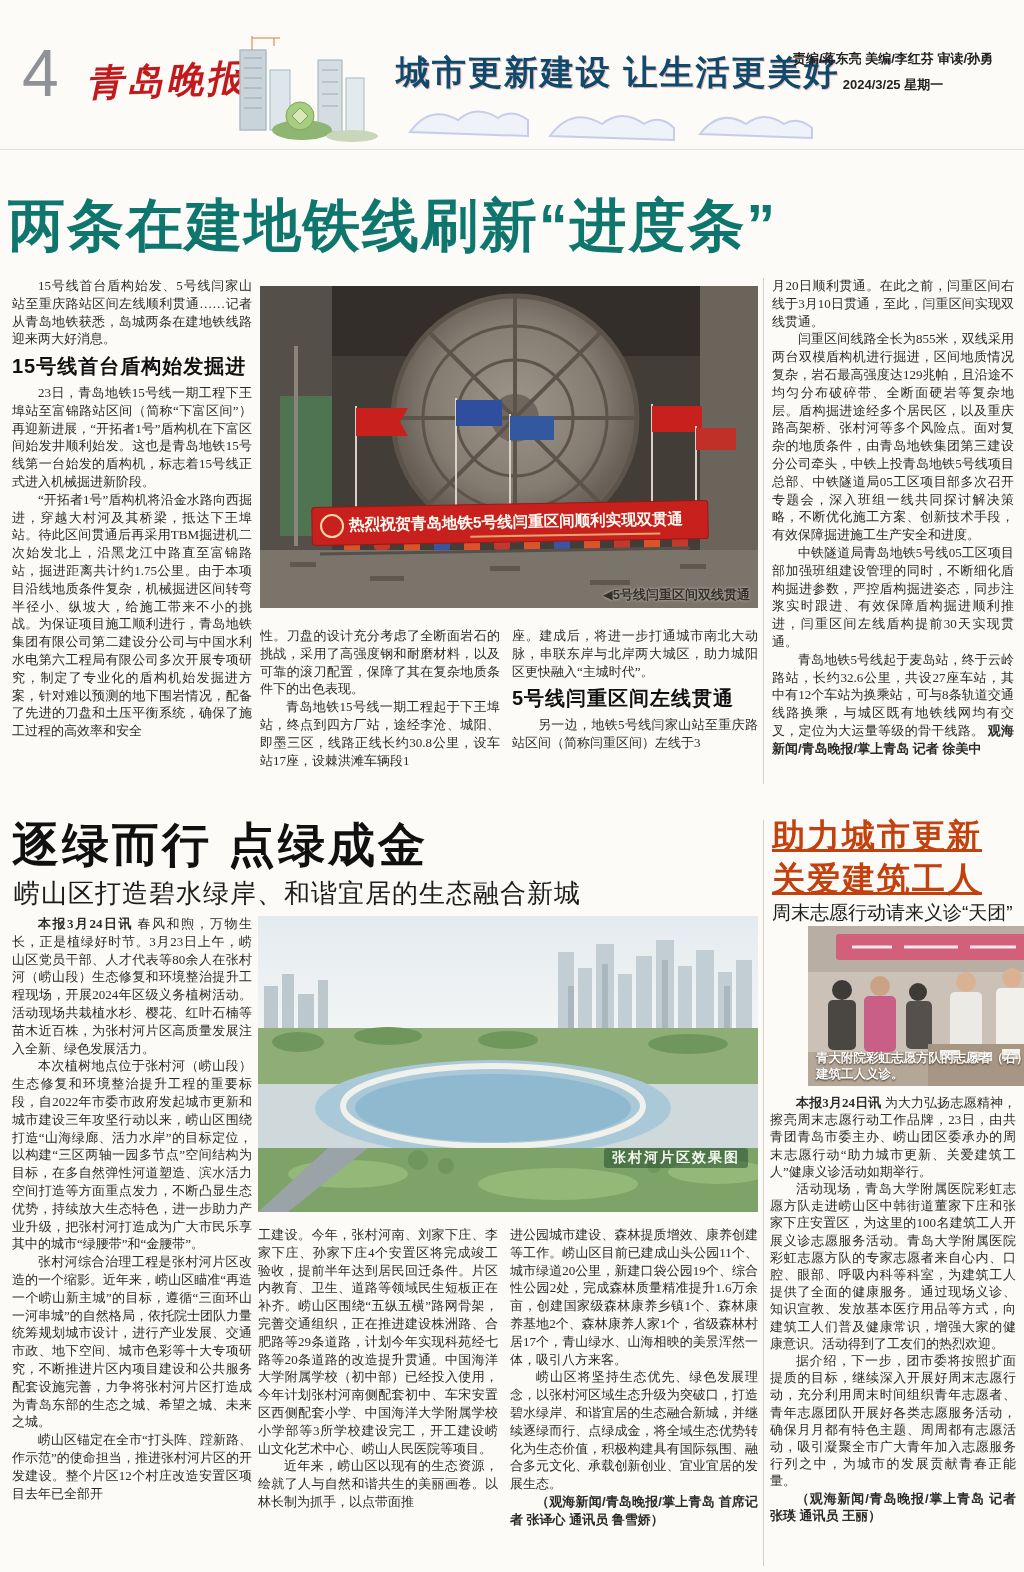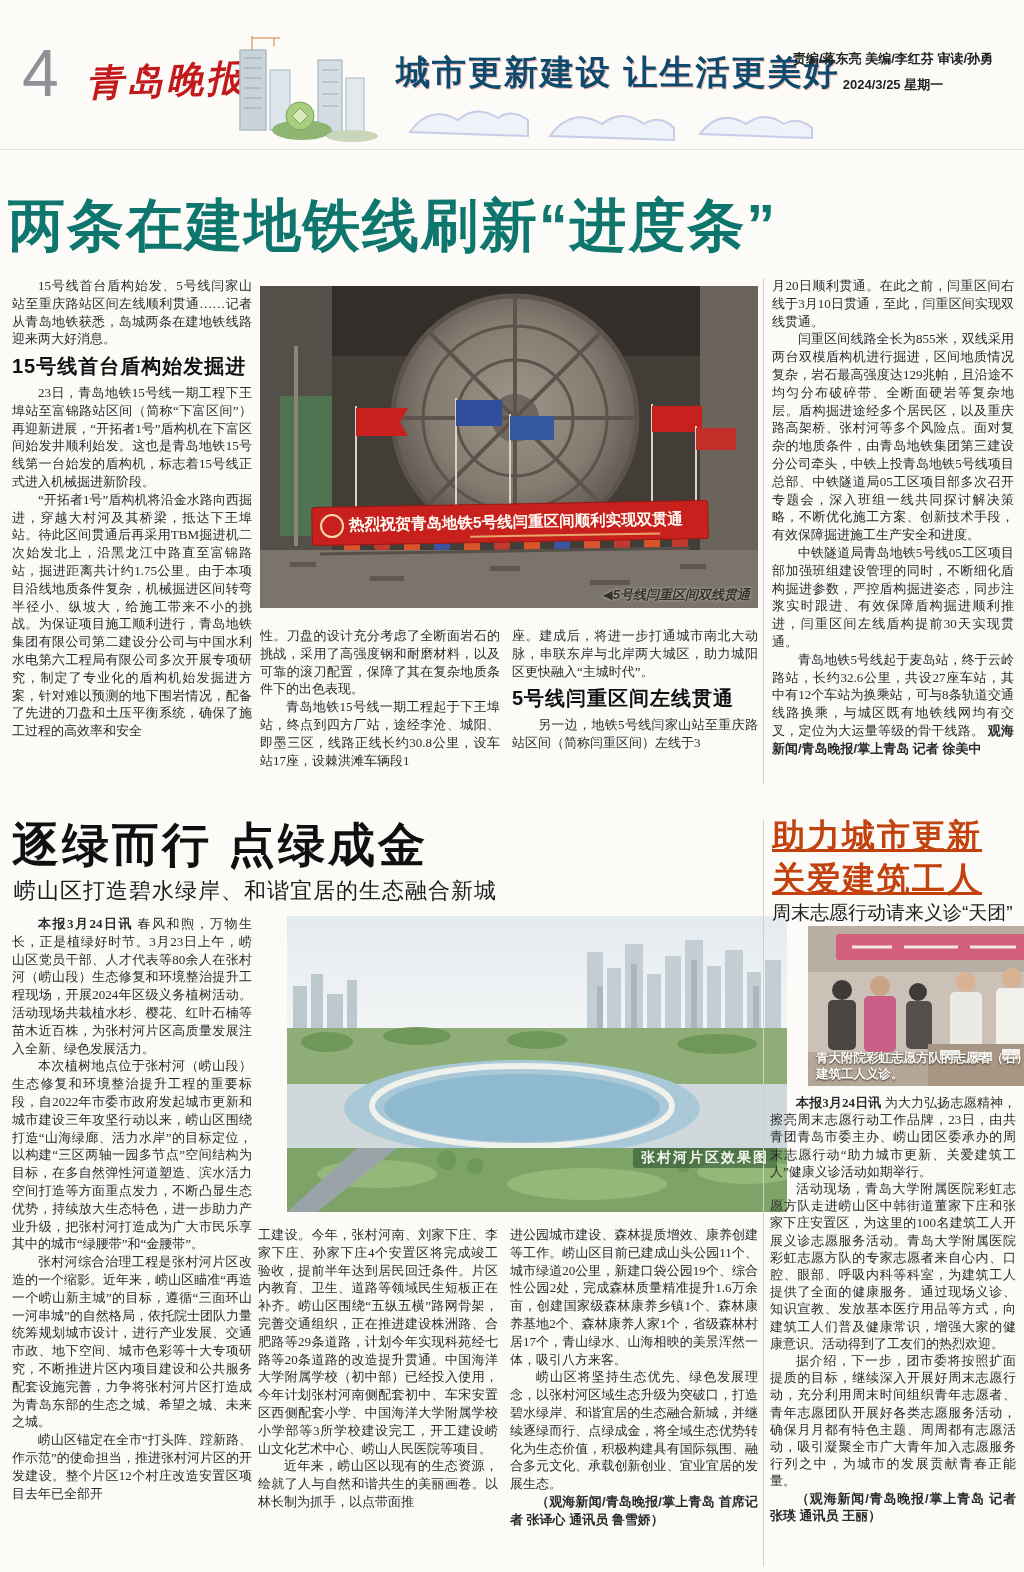--- a/index.html
+++ b/index.html
@@ -32,30 +32,30 @@
   .a1col1{left:12px;top:277px;width:240px;height:510px;}
   .a1col2{left:260px;top:627px;width:240px;height:162px;}
   .a1col3{left:512px;top:627px;width:246px;height:162px;}
   .a1col4{left:772px;top:277px;width:242px;height:512px;}
   .vrule1{left:763px;top:278px;width:1px;height:506px;background:#d3d0c8;}
   .vrule2{left:763px;top:820px;width:1px;height:746px;background:#d3d0c8;}
 
   .a1photo{left:260px;top:286px;width:498px;height:322px;background:#3f3a36;border-radius:29px;}
   .a1photo svg{display:block;}
   .photocap1{right:8px;bottom:4px;font-size:13px;font-weight:bold;color:#33302c;
-             text-shadow:0 0 3px #cfc8be;font-style:italic;}
+             text-shadow:0 0 3px #cfc8be;}
   .byline-inline{font-weight:bold;font-family:"Liberation Sans","DejaVu Sans",sans-serif;}
 
   
   .headline2{left:12px;top:814px;font-size:47px;font-weight:900;color:#101010;letter-spacing:3px;}
-  .sub2{left:14px;top:876px;font-size:22px;color:#1c1c1c;letter-spacing:1px;}
+  .sub2{left:14px;top:876px;font-size:26px;color:#1c1c1c;letter-spacing:1px;}
   .a2col1{left:12px;top:915px;width:240px;height:652px;}
   .a2col2{left:258px;top:1226px;width:240px;height:341px;}
   .a2col3{left:510px;top:1226px;width:248px;height:341px;}
-  .a2photo{left:258px;top:916px;width:500px;height:260px;background:#cfd8db;margin-left:29px;}
+  .a2photo{left:258px;top:916px;width:500px;height:260px;background:#cfd8db;}
   .photocap2{right:10px;bottom:8px;font-size:14px;font-weight:bold;color:#f2f7ee;
              background:rgba(40,80,45,.55);padding:1px 8px;border-radius:3px;letter-spacing:2px;}
   .byline-p{font-weight:bold;font-family:"Liberation Sans","DejaVu Sans",sans-serif;}
 
   
   .headline3{left:772px;top:814px;font-size:33px;line-height:43px;font-weight:900;color:#c2410c;letter-spacing:2px;text-decoration:underline;}
   .sub3{left:772px;top:900px;font-size:19px;color:#1c1c1c;}
   .a3photo{left:770px;top:926px;width:246px;height:160px;background:#c9bfb6;margin-left:38px;}
   .photocap3{left:8px;bottom:4px;right:4px;font-size:12.5px;line-height:16px;font-weight:bold;color:#fdfdfb;
              text-shadow:0 1px 2px rgba(40,30,20,.9);}

